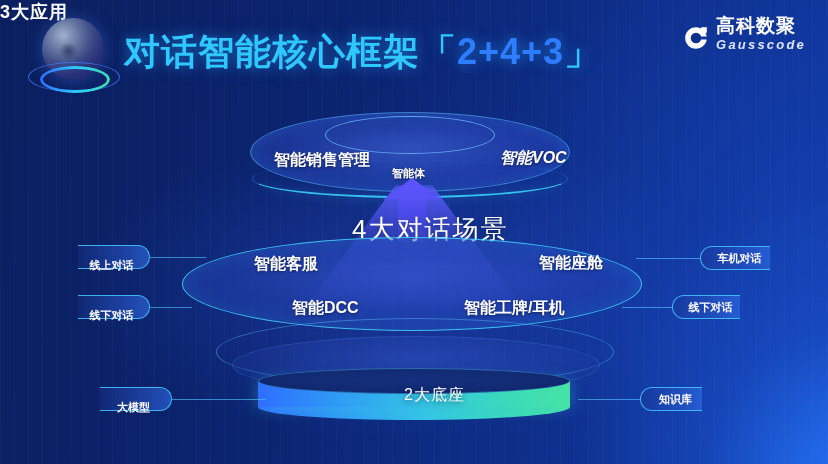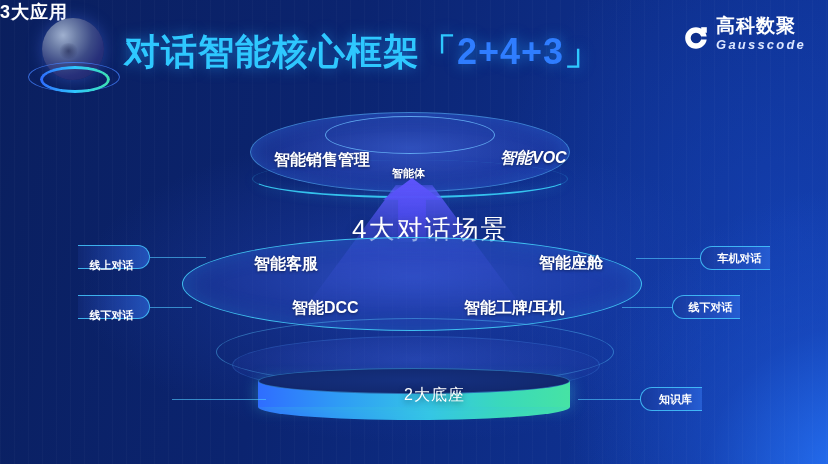--- a/index.html
+++ b/index.html
@@ -199,20 +199,21 @@
     <div id="cyl-bot"></div>
     <div id="cyl-body"></div>
     <div id="cyl-top"></div>
   </div>
   <div id="t-base">2大底座</div>
 
   <div class="pill right-cap" id="p-online">线上对话</div>
   <div class="conn" id="c-online"></div>
   <div class="pill right-cap" id="p-call">线下对话</div>
   <div class="conn" id="c-call"></div>
+  <div class="pill right-cap" id="p-model">大模型</div>
   <div class="conn" id="c-model"></div>
 
   <div class="pill left-cap" id="p-car">车机对话</div>
   <div class="conn" id="c-car"></div>
   <div class="pill left-cap" id="p-offline">线下对话</div>
   <div class="conn" id="c-offline"></div>
   <div class="pill left-cap" id="p-kb">知识库</div>
   <div class="conn" id="c-kb"></div>
 </div>
 

